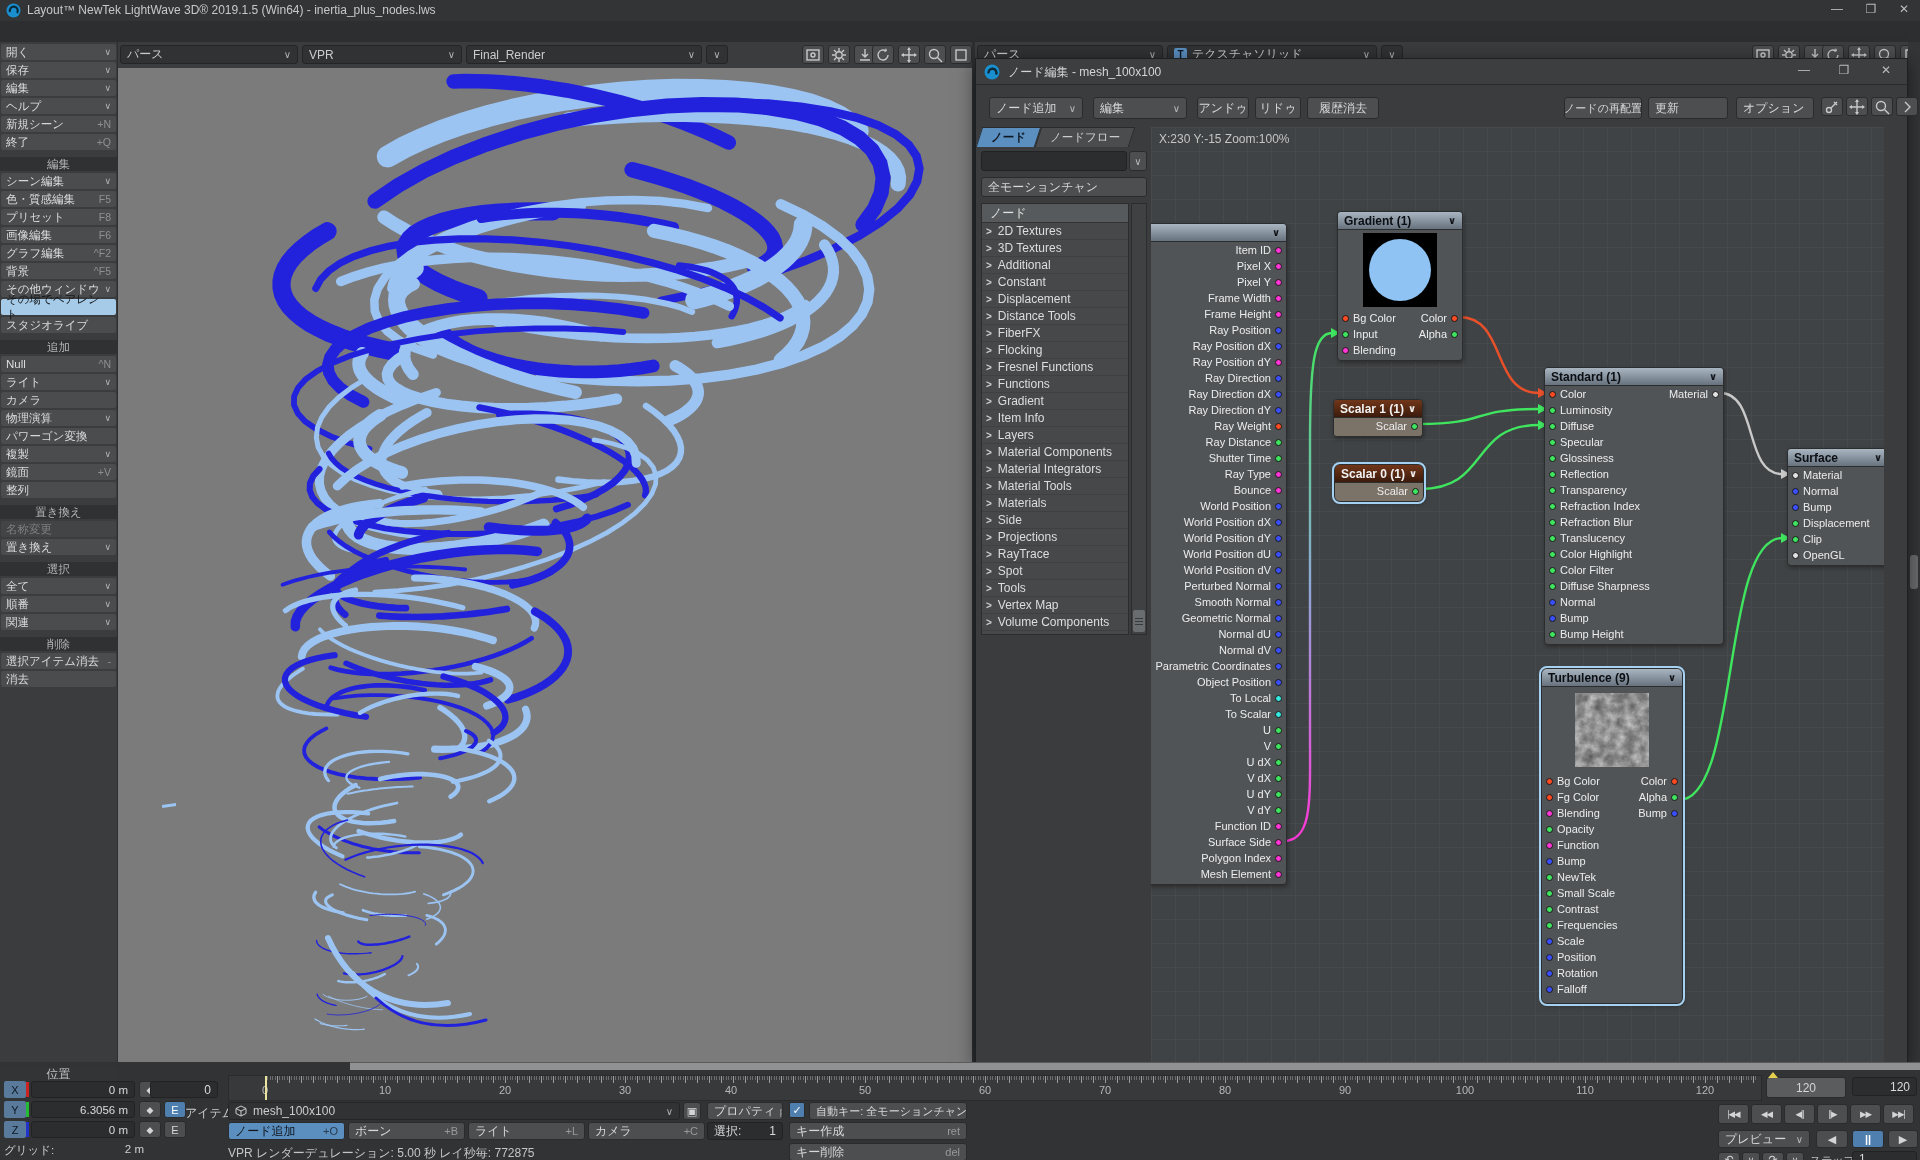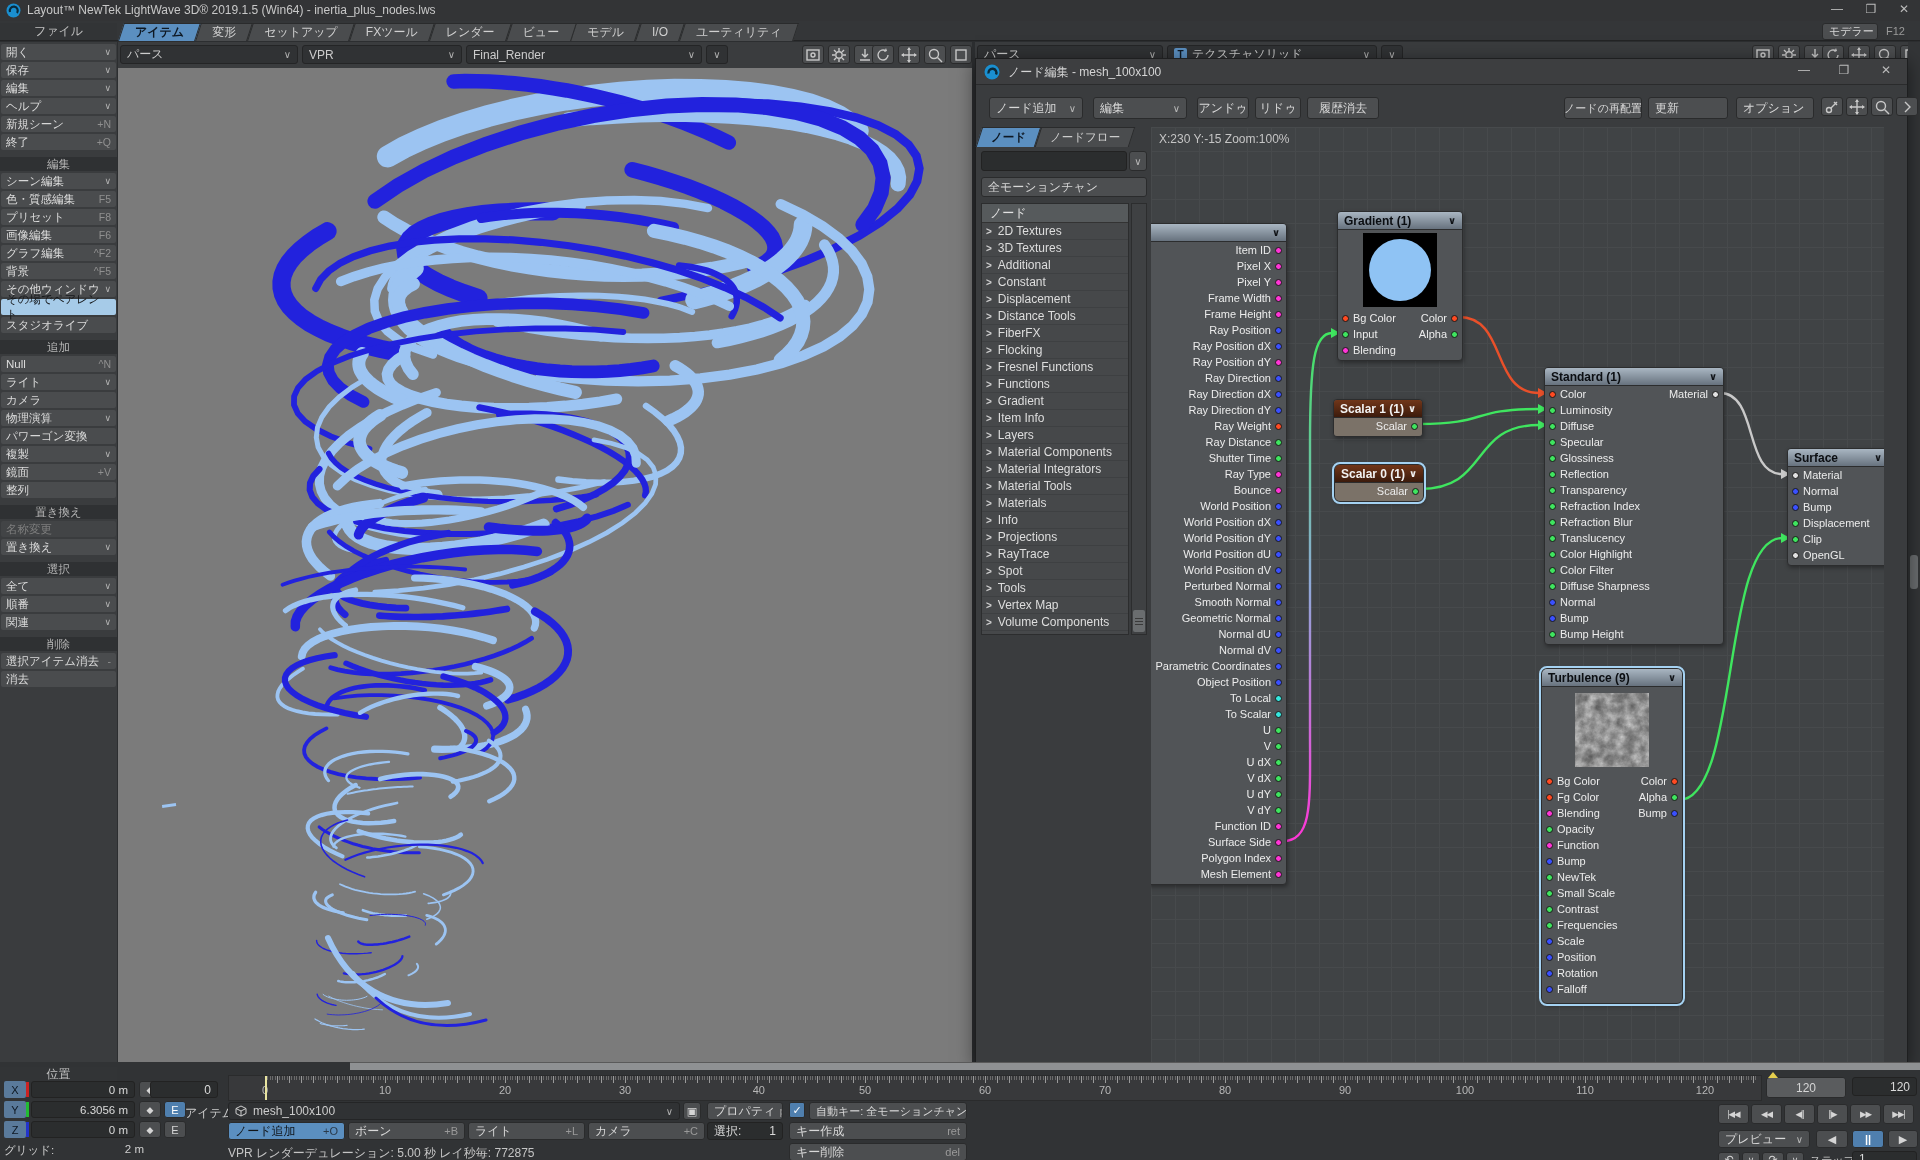--- a/index.html
+++ b/index.html
@@ -64,36 +64,20 @@
           <circle cx="7.5" cy="7.5" r="7" fill="#1a8fd0"></circle>
           <path d="M4 9 a4 4 0 1 1 7 1" stroke="#0b2a3a" stroke-width="2.2" fill="none"></path>
         </svg>
     </span>
     <span class="abs" style="left:27px;top:3px;font-size:12px;color:#c8c8c8;">Layout™ NewTek LightWave 3D® 2019.1.5 (Win64) - inertia_plus_nodes.lws</span>
     <span class="abs" style="left:1822px;top:2px;width:30px;text-align:center;color:#bbb;font-size:12px;">—</span>
     <span class="abs" style="left:1856px;top:2px;width:30px;text-align:center;color:#bbb;font-size:12px;">❐</span>
     <span class="abs" style="left:1890px;top:2px;width:28px;text-align:center;color:#bbb;font-size:12px;">✕</span>
   </div>
 
-  <div class="abs" style="left:0;top:21px;width:1920px;height:20px;background:#343638;border-bottom:1px solid #232425;">
-    <div class="abs hdr" style="left:0;top:2px;width:117px;height:17px;">ファイル</div>
-    <div class="abs" id="mainTabs" style="left:121px;top:2px;height:18px;display:flex;">
-        <div class="tab active" style="z-index: 20;">アイテム</div>
-        <div class="tab" style="z-index: 19;">変形</div>
-        <div class="tab" style="z-index: 18;">セットアップ</div>
-        <div class="tab" style="z-index: 17;">FXツール</div>
-        <div class="tab" style="z-index: 16;">レンダー</div>
-        <div class="tab" style="z-index: 15;">ビュー</div>
-        <div class="tab" style="z-index: 14;">モデル</div>
-        <div class="tab" style="z-index: 13;">I/O</div>
-        <div class="tab" style="z-index: 12;">ユーティリティ</div>
-      </div>
-    <div class="abs btn" style="left:1822px;top:2px;width:56px;height:17px;font-size:11px;">モデラー</div>
-    <span class="abs" style="left:1886px;top:4px;font-size:11px;color:#9a9a9a;">F12</span>
-  </div>
 
   <div class="abs" style="left:0;top:42px;width:117px;height:1020px;background:#3a3c3e;" id="sidebar">
       <div class="sbitem">
         <span>開く</span>
         <span class="chev">∨</span>
       </div>
       <div class="sbitem">
         <span>保存</span>
         <span class="chev">∨</span>
       </div>
@@ -590,21 +574,21 @@
             <div class="listrow">
               <span class="arr">&gt;</span>
               <span>Material Tools</span>
             </div>
             <div class="listrow">
               <span class="arr">&gt;</span>
               <span>Materials</span>
             </div>
             <div class="listrow">
               <span class="arr">&gt;</span>
-              <span>Info</span>
+              <span>Side</span>
             </div>
             <div class="listrow">
               <span class="arr">&gt;</span>
               <span>Projections</span>
             </div>
             <div class="listrow">
               <span class="arr">&gt;</span>
               <span>RayTrace</span>
             </div>
             <div class="listrow">
@@ -1726,21 +1710,21 @@
         <div class="abs" style="left: 1514.4px; top: 0px; width: 1px; height: 4px; background: rgb(106, 106, 106);"></div>
         <div class="abs" style="left: 1516.8px; top: 0px; width: 1px; height: 4px; background: rgb(106, 106, 106);"></div>
         <div class="abs" style="left: 1519.2px; top: 0px; width: 1px; height: 4px; background: rgb(106, 106, 106);"></div>
         <div class="abs" style="left: 1521.6px; top: 0px; width: 1px; height: 4px; background: rgb(106, 106, 106);"></div>
         <div class="abs" style="left: 1524px; top: 0px; width: 1px; height: 7px; background: rgb(154, 154, 154);"></div>
         <div class="abs" style="left: 1526.4px; top: 0px; width: 1px; height: 4px; background: rgb(106, 106, 106);"></div>
         <div class="abs" style="left: 16px; top: 8px; width: 40px; text-align: center; font-size: 11px; color: rgb(184, 184, 184);">0</div>
         <div class="abs" style="left: 136px; top: 8px; width: 40px; text-align: center; font-size: 11px; color: rgb(184, 184, 184);">10</div>
         <div class="abs" style="left: 256px; top: 8px; width: 40px; text-align: center; font-size: 11px; color: rgb(184, 184, 184);">20</div>
         <div class="abs" style="left: 376px; top: 8px; width: 40px; text-align: center; font-size: 11px; color: rgb(184, 184, 184);">30</div>
-        <div class="abs" style="left: 496px; top: 8px; width: 40px; text-align: right; font-size: 11px; color: rgb(184, 184, 184);">40</div>
+        <div class="abs" style="left: 496px; top: 8px; width: 40px; text-align: left; font-size: 11px; color: rgb(184, 184, 184);">40</div>
         <div class="abs" style="left: 616px; top: 8px; width: 40px; text-align: center; font-size: 11px; color: rgb(184, 184, 184);">50</div>
         <div class="abs" style="left: 736px; top: 8px; width: 40px; text-align: center; font-size: 11px; color: rgb(184, 184, 184);">60</div>
         <div class="abs" style="left: 856px; top: 8px; width: 40px; text-align: center; font-size: 11px; color: rgb(184, 184, 184);">70</div>
         <div class="abs" style="left: 976px; top: 8px; width: 40px; text-align: center; font-size: 11px; color: rgb(184, 184, 184);">80</div>
         <div class="abs" style="left: 1096px; top: 8px; width: 40px; text-align: center; font-size: 11px; color: rgb(184, 184, 184);">90</div>
         <div class="abs" style="left: 1216px; top: 8px; width: 40px; text-align: center; font-size: 11px; color: rgb(184, 184, 184);">100</div>
         <div class="abs" style="left: 1336px; top: 8px; width: 40px; text-align: center; font-size: 11px; color: rgb(184, 184, 184);">110</div>
         <div class="abs" style="left: 1456px; top: 8px; width: 40px; text-align: center; font-size: 11px; color: rgb(184, 184, 184);">120</div>
         <div class="abs" style="left: 36px; top: 0px; width: 2px; height: 26px; background: rgb(232, 228, 160);"></div>
       </div>

